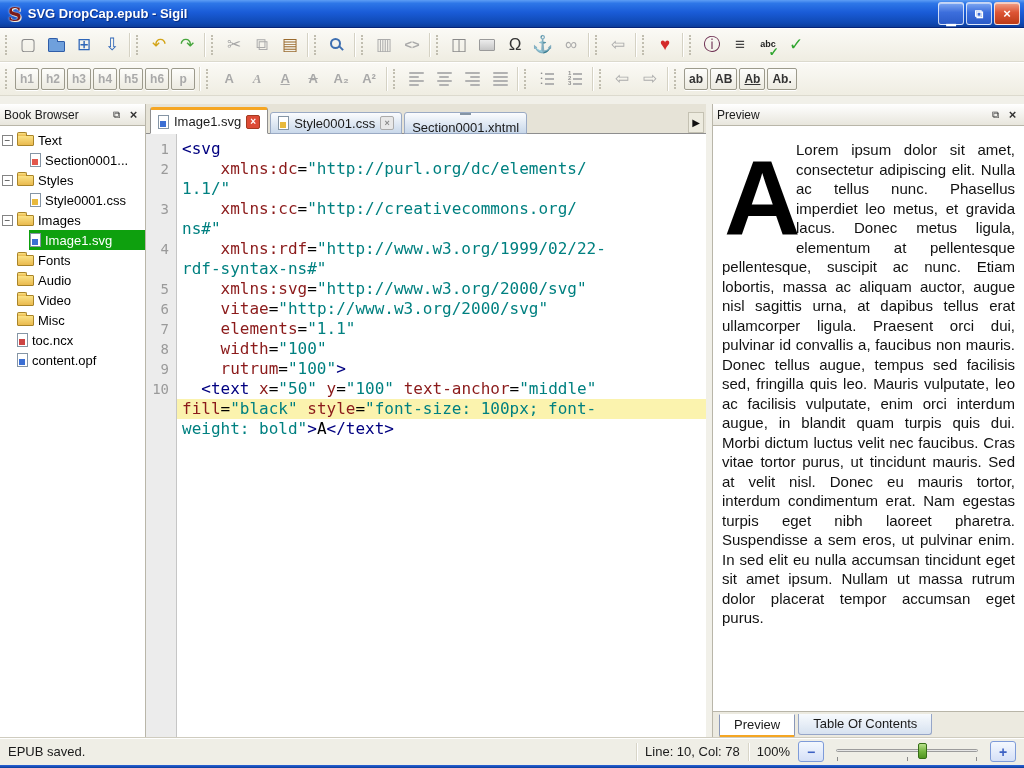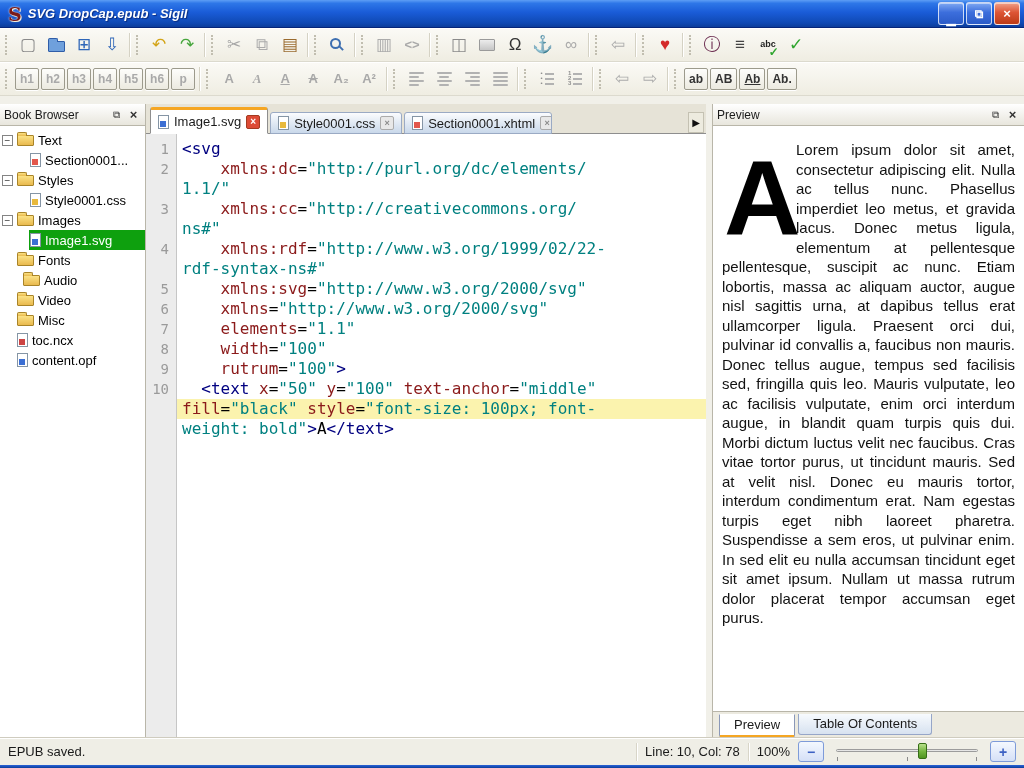--- a/index.html
+++ b/index.html
@@ -6,21 +6,21 @@
   html,body { width: 1024px; height: 768px; overflow: hidden; }
   body { font-family: "Liberation Sans", sans-serif; font-size: 13px; background: #ECEBE1; }
   .win { width: 1024px; height: 768px; display: flex; flex-direction: column; background:#F1F0E9; }
 
   
   .titlebar { height: 28px; display: flex; align-items: center; padding: 0 4px;
     background: linear-gradient(180deg,#5E9EF5 0%,#2E77E8 12%,#1A5CD8 45%,#0F49B4 85%,#0C3D9B 100%);
     border-bottom: 1px solid #05257A; }
   .applogo { font-family: "DejaVu Serif", serif; font-weight: bold; font-size: 19px; color: #7A1A1A;
     text-shadow: 0 0 2px #FFFFFF, 1px 1px 0 #F5E9D0; margin: 0 6px 0 4px; }
-  .title { color: #fff; font-weight: bold; font-size: 13px; text-shadow: 1px 1px 1px #0A2C7E; flex: 1; font-style: italic; }
+  .title { color: #fff; font-weight: bold; font-size: 13px; text-shadow: 1px 1px 1px #0A2C7E; flex: 1; }
   .winbtns { display: flex; gap: 2px; }
   .wbtn { width: 26px; height: 23px; border-radius: 3px; border: 1px solid rgba(255,255,255,.75);
     color: #fff; font-weight: bold; display: flex; align-items: center; justify-content: center;
     font-size: 12px; background: linear-gradient(180deg,#7FA8F2,#3C6EDC 45%,#2B5BC8);
     box-shadow: inset 0 1px 0 rgba(255,255,255,.5); }
   .wbtn.close { background: linear-gradient(180deg,#F0A088,#DD5535 45%,#BC3A16); font-size: 13px; }
   .wbtn.min span { transform: translateY(5px); }
 
   
   .menubar { height: 26px; display: flex; align-items: center; padding-left: 4px;
@@ -90,21 +90,21 @@
   .titem .icon-folder { margin-top: 0; }
 
   .center { flex: 1; display: flex; flex-direction: column; min-width: 0; }
   .tabbar { height: 30px; background: #E6E3D7; border-bottom: 1px solid #8E8E8E;
     display: flex; align-items: flex-end; padding: 3px 2px 0 4px; gap: 2px; }
   .tab { display: flex; align-items: center; gap: 5px; padding: 0 7px; height: 22px;
     background: linear-gradient(#FBFCFE,#DCE6F2 60%,#C9D8EA); border: 1px solid #9AAAC4;
     border-radius: 3px 3px 0 0; font-size: 13px; color: #1a1a1a; margin-bottom: -1px; white-space: nowrap; }
   .tab.active { background: #fff; border: 1px solid #8E8E8E; border-top: 3px solid #F5A623;
     border-bottom: 1px solid #fff; height: 27px; }
-  .tab.clipped { max-width: 148px; overflow: hidden; }
+  .tab.clipped { max-width: 148px; overflow: hidden; flex-direction: column; }
   .tclose { width: 14px; height: 14px; min-width: 14px; border-radius: 2px; font-size: 9px; font-weight: bold;
     display: flex; align-items: center; justify-content: center;
     background: #E8E8E8; border: 1px solid #ABABAB; color: #8A8A8A; }
   .tab.active .tclose { background: #DD4B35; border-color: #A33A20; color: #fff; font-size: 10px; }
   .tabscroll { width: 16px; height: 21px; display: flex; align-items: center; justify-content: center;
     font-size: 10px; color: #111; margin-left: auto; background: #EDEBDF; border: 1px solid #C4C1B2; }
 
   .editor { flex: 1; position: relative; background: linear-gradient(90deg,#ECECEC 0 30px,#FFFFFF 30px);
     font-family: "DejaVu Sans Mono", monospace; font-size: 16px; line-height: 20px; padding-top: 5px; overflow: hidden; }
   .gutterline { position: absolute; left: 30px; top: 0; bottom: 0; width: 1px; background: #C6C6C6; }
@@ -438,21 +438,21 @@
               <span class="tlabel">Image1.svg</span>
             </span>
           </div>
           <div class="titem" style="padding-left: 2px;">
             <span class="texp-sp"></span>
             <span class="selwrap">
               <i class="icon-folder"></i>
               <span class="tlabel">Fonts</span>
             </span>
           </div>
-          <div class="titem" style="padding-left: 8px;">
+          <div class="titem" style="padding-left: 2px;">
             <span class="texp-sp"></span>
             <span class="selwrap">
               <i class="icon-folder"></i>
               <span class="tlabel">Audio</span>
             </span>
           </div>
           <div class="titem" style="padding-left: 2px;">
             <span class="texp-sp"></span>
             <span class="selwrap">
               <i class="icon-folder"></i>
@@ -531,21 +531,21 @@
           <div class="crow">
             <span class="ln"></span>
             <span class="cl"><span class="tk-st">rdf-syntax-ns#"</span></span>
           </div>
           <div class="crow">
             <span class="ln">5</span>
             <span class="cl"><span class="tk-pl">    </span><span class="tk-at">xmlns:svg</span><span class="tk-pl">=</span><span class="tk-st">"http://www.w3.org/2000/svg"</span></span>
           </div>
           <div class="crow">
             <span class="ln">6</span>
-            <span class="cl"><span class="tk-pl">    </span><span class="tk-at">xmlns</span><span class="tk-pl">=</span><span class="tk-st">"http://www.w3.org/2000/svg"</span></span>
+            <span class="cl"><span class="tk-pl">    </span><span class="tk-at">vitae</span><span class="tk-pl">=</span><span class="tk-st">"http://www.w3.org/2000/svg"</span></span>
           </div>
           <div class="crow">
             <span class="ln">7</span>
             <span class="cl"><span class="tk-pl">    </span><span class="tk-at">elements</span><span class="tk-pl">=</span><span class="tk-st">"1.1"</span></span>
           </div>
           <div class="crow">
             <span class="ln">8</span>
             <span class="cl"><span class="tk-pl">    </span><span class="tk-at">width</span><span class="tk-pl">=</span><span class="tk-st">"100"</span></span>
           </div>
           <div class="crow">

